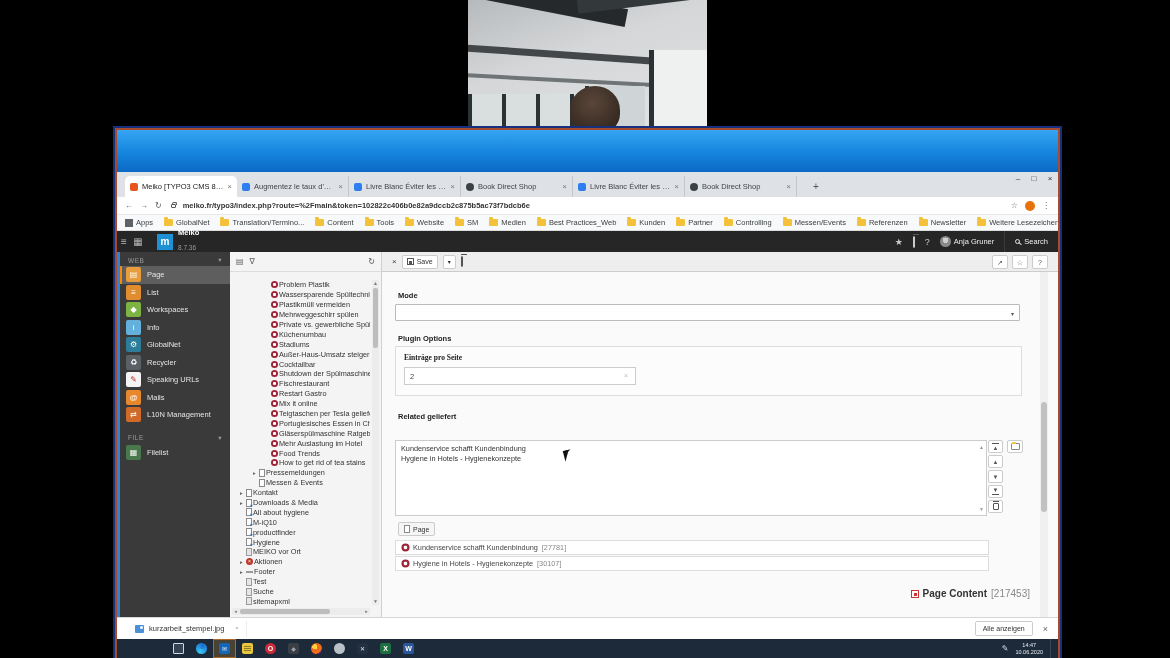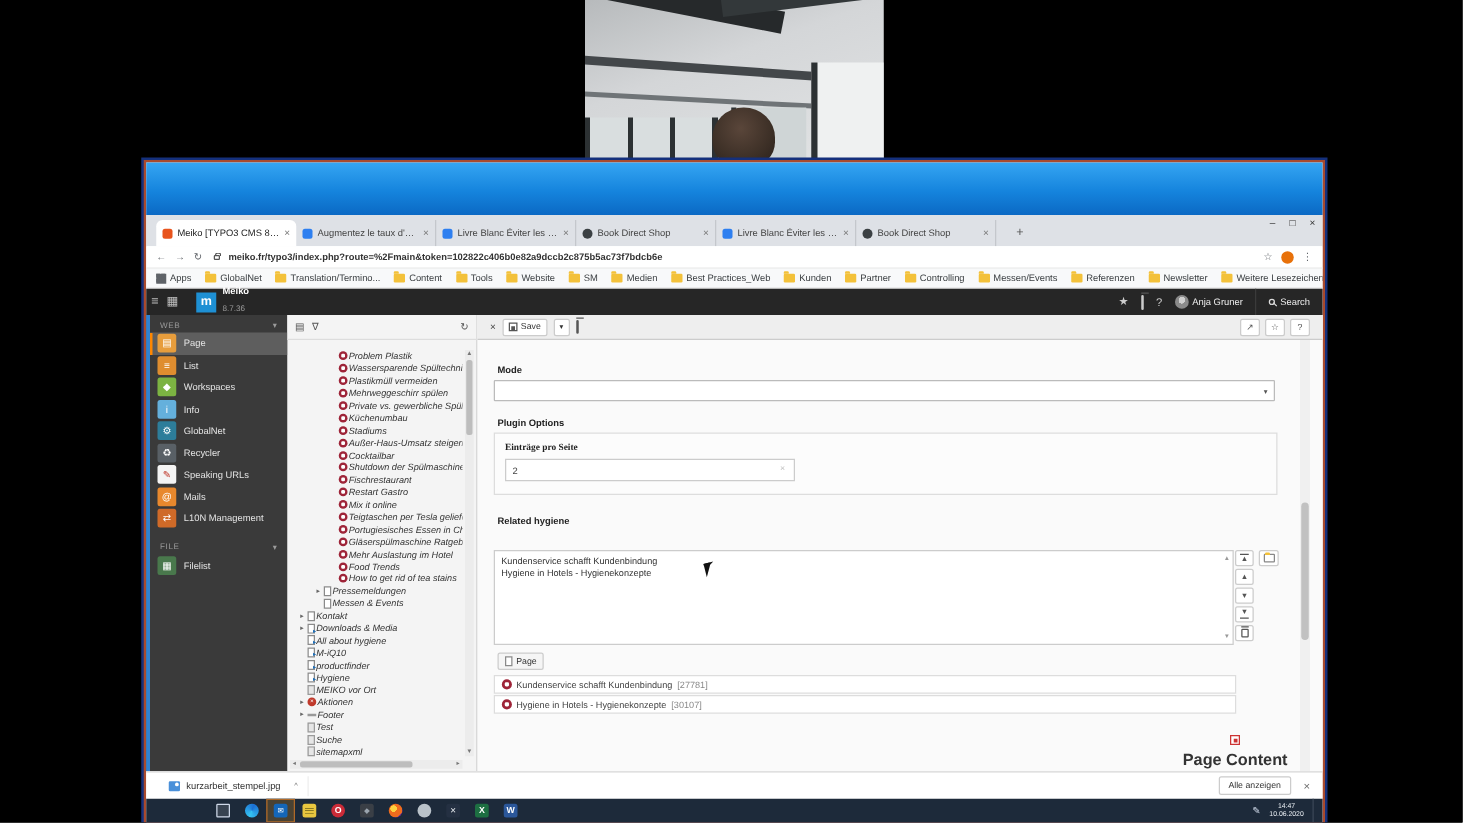--- a/index.html
+++ b/index.html
@@ -88,21 +88,21 @@
   .mod-info{background:#64b0dc;}.mod-func{background:#2d7d9a;}.mod-rec{background:#596066;}
   .mod-url{background:#f4f4f4;color:#c0392b;}.mod-mail{background:#e8882d;}.mod-l10n{background:#cf6a28;}
   .mod-file{background:#49784c;}
 
   
   .treepanel{position:absolute;left:113px;top:0;width:152px;height:365px;background:#f4f4f4;border-right:1px solid #d0d0d0;}
   .treebar{height:20px;border-bottom:1px solid #ddd;display:flex;align-items:center;gap:6px;padding:0 6px;background:#f4f4f4;}
   .tbico{font-size:8px;color:#555;}
   .tbico.right{margin-left:auto;}
   .treelist{position:absolute;left:2px;top:28px;right:11px;bottom:10px;overflow:hidden;}
-  .trow{display:flex;align-items:center;gap:1px;height:9.9px;font-size:7.3px;color:#333;white-space:nowrap;overflow:hidden;font-style:italic;}
+  .trow{display:flex;align-items:center;gap:1px;height:9.9px;font-size:7.3px;color:#333;white-space:nowrap;overflow:hidden;}
   .lv1{padding-left:6px;}.lv2{padding-left:19px;}.lv3{padding-left:31px;}
   .tarrow{width:7px;font-size:5.5px;color:#666;flex:none;text-align:center;}
   .ticon{flex:none;position:relative;}
   .i-news{width:7px;height:7px;border-radius:50%;background:#9e2438;}
   .i-news:after{content:'';position:absolute;left:2px;top:2px;width:3px;height:3px;background:#fff;border-radius:1px;}
   .i-hidden{width:7px;height:7px;border-radius:50%;background:#c0392b;color:#fff;font-size:5px;line-height:7px;text-align:center;}
   .i-hidden:after{content:'×';position:absolute;left:0;top:0;width:7px;text-align:center;}
   .i-page{width:6px;height:8px;background:#fff;border:1px solid #8a8a8a;}
   .i-gray{width:6px;height:8px;background:#e6e6e6;border:1px solid #9a9a9a;}
   .i-shortcut{width:6px;height:8px;background:#fff;border:1px solid #8a8a8a;}
@@ -149,21 +149,21 @@
   .lbtn .bar{width:7px;height:1px;background:#555;margin:1px 0;}
   .folderbtn{position:absolute;left:625px;top:168px;width:16px;height:13px;background:#fff;border:1px solid #ccc;border-radius:2px;
              display:flex;align-items:center;justify-content:center;}
   .pagebtn{position:absolute;left:16px;top:250px;height:14px;display:inline-flex;align-items:center;gap:3px;background:#f5f5f5;
            border:1px solid #ccc;border-radius:2px;font-size:7px;color:#333;padding:0 5px;}
   .recrows{position:absolute;left:13px;top:268px;width:594px;}
   .recrow{height:15px;background:#fff;border:1px solid #ddd;display:flex;align-items:center;gap:4px;padding:0 6px;margin-bottom:1px;
           font-size:7.3px;color:#444;}
   .recrow .ticon{transform:scale(1.15);}
   .recid{color:#888;}
-  .cfooter{position:absolute;right:28px;top:316px;display:flex;align-items:center;gap:4px;font-size:13px;color:#333;flex-direction:column;}
+  .cfooter{position:absolute;right:28px;top:316px;display:flex;align-items:center;gap:4px;font-size:10px;color:#333;}
   .cfooter b{font-weight:bold;}
   .pcicon{width:8px;height:8px;border:1px solid #c33;background:#fff;position:relative;}
   .pcicon:after{content:'';position:absolute;left:2px;top:2px;width:3px;height:3px;background:#c33;}
   .vscroll-main{position:absolute;right:10px;top:20px;width:8px;bottom:0;background:#f0f0f0;}
   .vscroll-main .thumb{position:absolute;left:1px;top:130px;width:6px;height:110px;background:#c1c1c1;border-radius:3px;}
   .cursor{position:absolute;left:182px;top:178px;width:0;height:0;border-left:5px solid #111;border-right:3px solid transparent;
           border-bottom:9px solid transparent;border-top:2px solid #111;transform:rotate(-14deg);}
 
   
   .dlbar{position:absolute;left:0;top:487px;width:941px;height:22px;background:#fff;border-top:1px solid #d6d6d6;
@@ -697,21 +697,21 @@
             <span class="caret">▾</span>
           </div>
 
           <span class="flabel" style="left:16px;top:62px;">Plugin Options</span>
           <div class="pluginbox">
             <span class="flabel" style="left:8px;top:6px;font-family:Liberation Serif, serif;">Einträge pro Seite</span>
             <input class="entriesinput" value="2" style="">
             <span class="entriesclear">×</span>
           </div>
 
-          <span class="flabel" style="left:16px;top:140px;">Related hygiene</span>
+          <span class="flabel" style="left:16px;top:140px;">Related geliefert</span>
 
           <div class="listbox">
             <div>
 
                 <div class="selitem">Kundenservice schafft Kundenbindung</div>
 
                 <div class="selitem">Hygiene in Hotels - Hygienekonzepte</div>
               </div>
             <span class="lb-arr" style="top:3px;">▲</span>
             <span class="lb-arr" style="bottom:3px;">▼</span>

